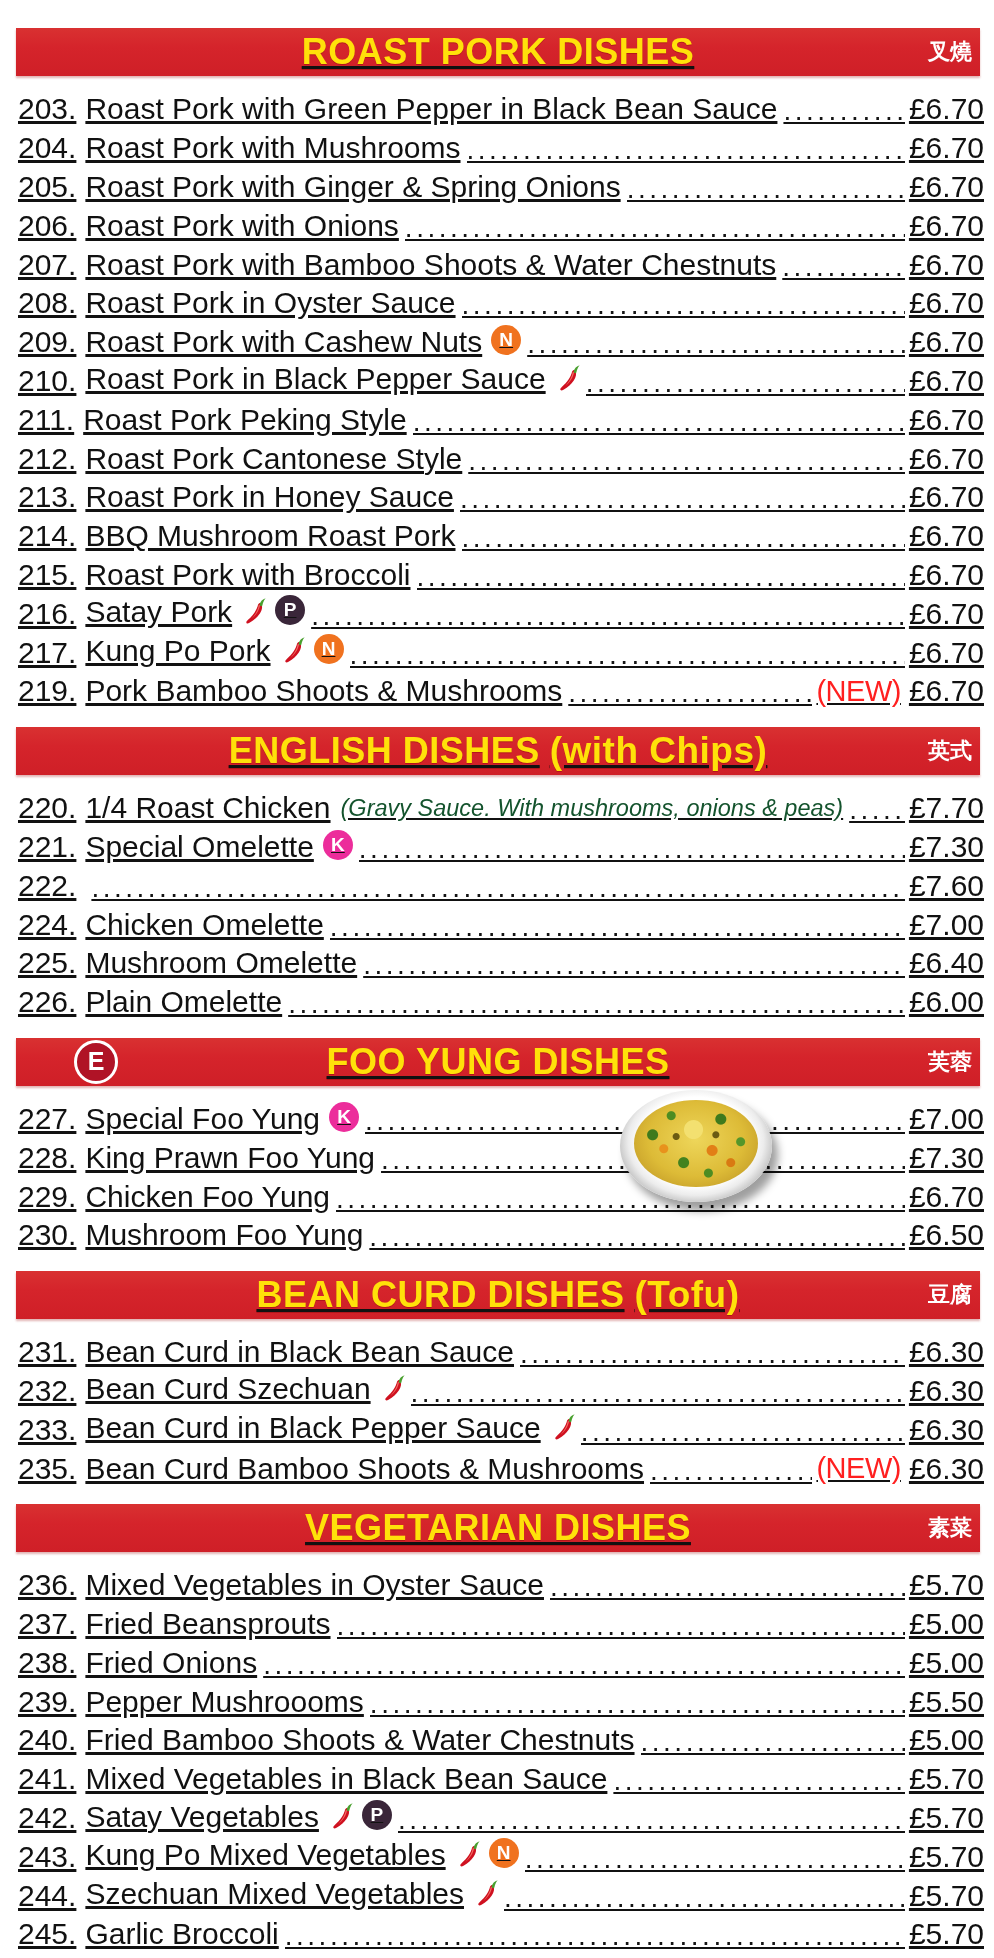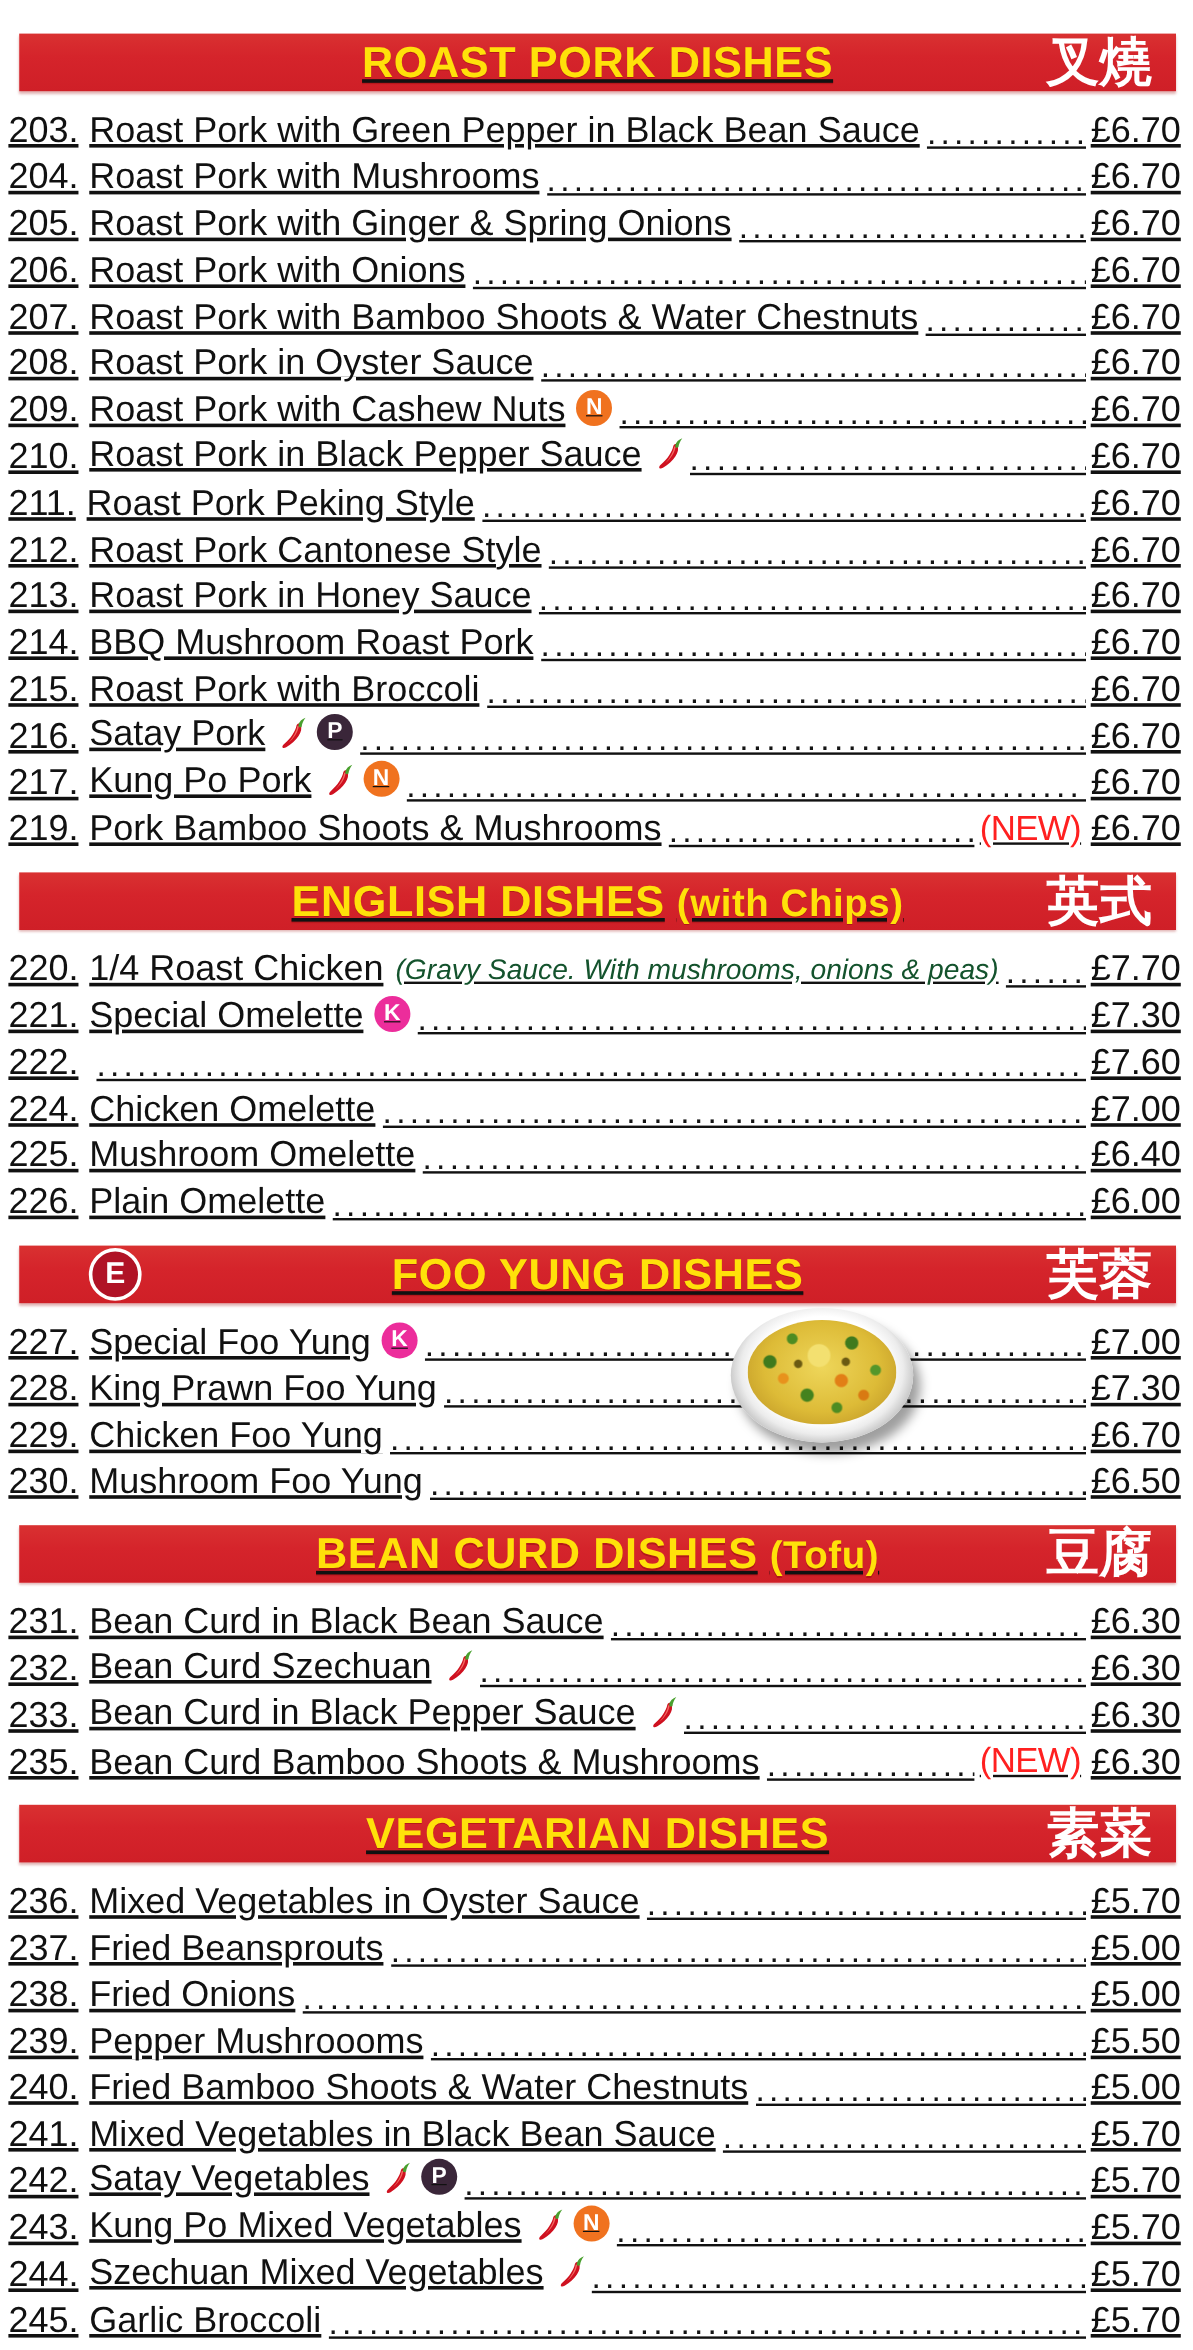--- a/index.html
+++ b/index.html
@@ -13,34 +13,34 @@
   .band{
     height:48px;margin:0 14px 14px 16px;
     background:linear-gradient(180deg,#d93131 0%,#d5242b 40%,#cf1f27 100%);
     position:relative;display:flex;align-items:center;justify-content:center;
     box-shadow:0 2px 2px rgba(170,40,40,.35);
   }
   .band-title{
     color:#ffe10a;font-weight:bold;font-size:36px;letter-spacing:.5px;
     white-space:nowrap;text-shadow:0 1px 0 rgba(120,0,0,.35);
   }
-  .band-suffix{font-size:32px;margin-left:10px;}
+  .band-suffix{font-size:37px;margin-left:10px;}
   .band-cn{
-    position:absolute;right:20px;top:50%;transform:translateY(-50%);
-    color:#ffffff;font-weight:bold;font-size:44px;white-space:nowrap;
+    position:absolute;right:8px;top:50%;transform:translateY(-50%);
+    color:#ffffff;font-weight:bold;font-size:22px;white-space:nowrap;
     font-family:"DejaVu Sans",sans-serif;
   }
   .band-badge{
     position:absolute;left:58px;top:50%;transform:translateY(-50%);
     width:38px;height:38px;border-radius:50%;
     background:#b01326;border:3px solid #ffffff;
     display:flex;align-items:center;justify-content:center;
     color:#fff;font-weight:bold;font-size:25px;
   }
-  .rows{position:relative;margin:0 10px 0 7px;}
+  .rows{position:relative;margin:0 10px 0 18px;}
   .row{display:flex;align-items:center;height:38.8px;font-size:30px;white-space:nowrap;}
   .num{margin-right:9px;}
   .name{display:inline-flex;}
   .leader{
     flex:1;overflow:hidden;white-space:nowrap;
     letter-spacing:3.5px;font-size:28px;color:#141414;
     margin:0 4px 0 6px;line-height:1;transform:translateY(2px);
   }
   .price{text-align:right;}
   .note{

